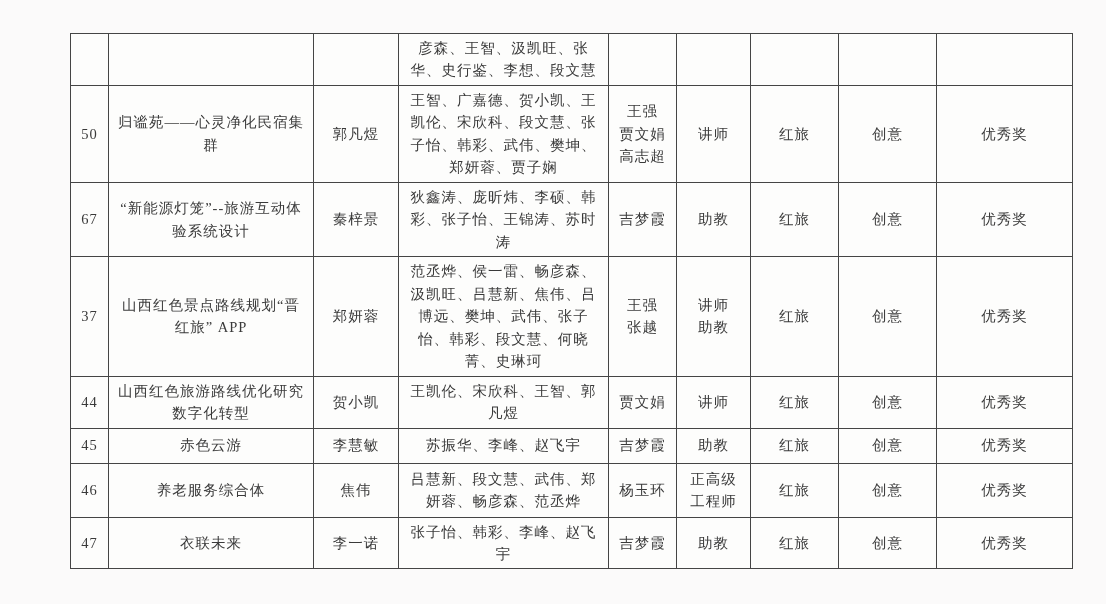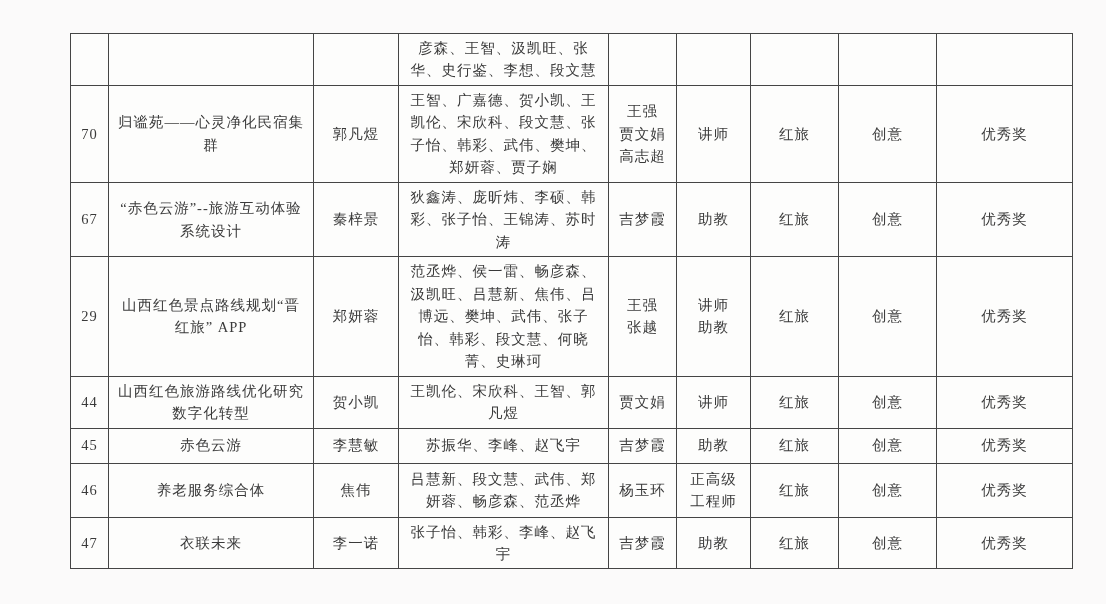--- a/index.html
+++ b/index.html
@@ -68,48 +68,48 @@
         <td></td>
         <td class="left top">彦森、王智、汲凯旺、张华、史行鉴、李想、段文慧</td>
         <td></td>
         <td></td>
         <td></td>
         <td></td>
         <td></td>
       </tr>
 
       <tr class="r1">
-        <td>70</td>
+        <td>50</td>
         <td class="left">归谧苑——心灵净化民宿集群</td>
         <td>郭凡煜</td>
         <td class="left">王智、广嘉德、贺小凯、王凯伦、宋欣科、段文慧、张子怡、韩彩、武伟、樊坤、郑妍蓉、贾子娴</td>
         <td>王强
 贾文娟
 高志超</td>
         <td>讲师</td>
         <td>红旅</td>
         <td>创意</td>
         <td>优秀奖</td>
       </tr>
 
       <tr class="r2">
         <td>67</td>
-        <td class="left">“赤色云游”--旅游互动体验系统设计</td>
+        <td class="left">“新能源灯笼”--旅游互动体验系统设计</td>
         <td>秦梓景</td>
         <td class="left">狄鑫涛、庞昕炜、李硕、韩彩、张子怡、王锦涛、苏时涛</td>
         <td>吉梦霞</td>
         <td>助教</td>
         <td>红旅</td>
         <td>创意</td>
         <td>优秀奖</td>
       </tr>
 
 
       <tr class="r4">
-        <td>29</td>
+        <td>37</td>
         <td class="left">山西红色景点路线规划“晋红旅” APP</td>
         <td>郑妍蓉</td>
         <td class="left">范丞烨、侯一雷、畅彦森、汲凯旺、吕慧新、焦伟、吕博远、樊坤、武伟、张子怡、韩彩、段文慧、何晓菁、史琳珂</td>
         <td>王强
 张越</td>
         <td>讲师
 助教</td>
         <td>红旅</td>
         <td>创意</td>
         <td>优秀奖</td>

